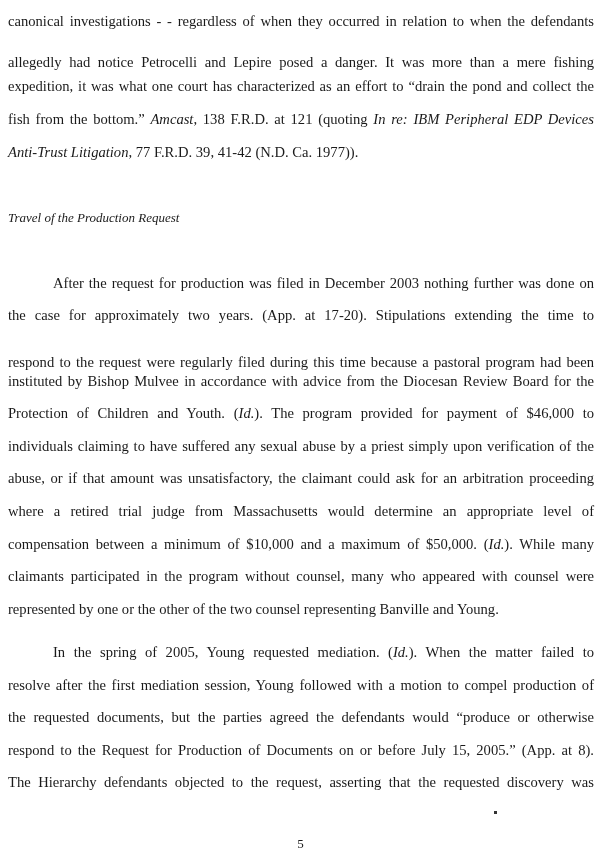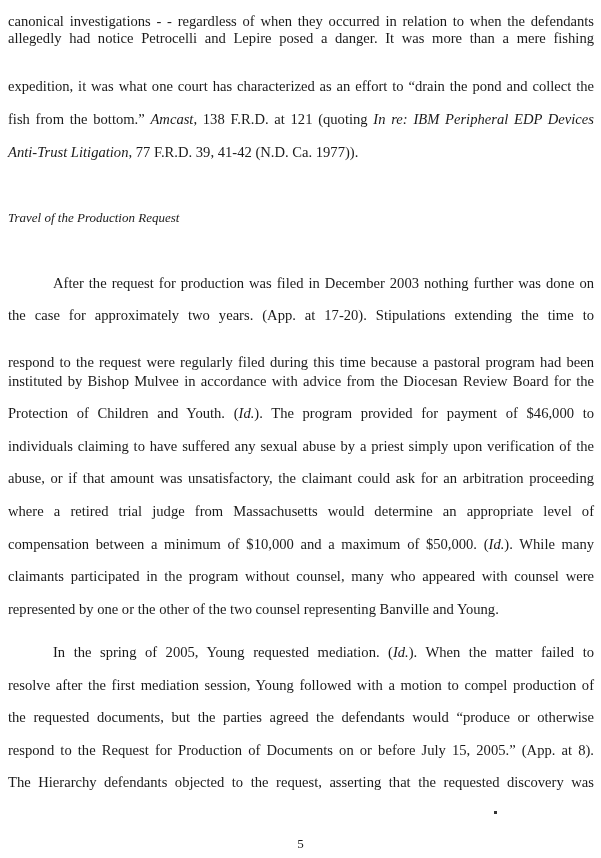--- a/index.html
+++ b/index.html
@@ -65,21 +65,21 @@
       height: 3px;
       background: #333;
     }
   </style>
 </head>
 <body>
 
 <div class="page">
 
   <div class="line" style="top:12px">canonical investigations - - regardless of when they occurred in relation to when the defendants</div>
-  <div class="line" style="top:29px">allegedly had notice Petrocelli and Lepire posed a danger.  It was more than a mere fishing</div>
+  <div class="line" style="top:53px">allegedly had notice Petrocelli and Lepire posed a danger.  It was more than a mere fishing</div>
   <div class="line" style="top:77px">expedition, it was what one court has characterized as an effort to “drain the pond and collect the</div>
   <div class="line" style="top:110px"><span>fish from the bottom.”  </span><i>Amcast</i><span>, 138 F.R.D. at 121 (quoting </span><i>In re: IBM Peripheral EDP Devices</i></div>
   <div class="line last" style="top:143px"><i>Anti-Trust Litigation</i><span>, 77 F.R.D. 39, 41-42 (N.D. Ca. 1977)).</span></div>
 
   <div class="heading" style="top:209px">Travel of the Production Request</div>
 
   <div class="line indent" style="top:274px">After the request for production was filed in December 2003 nothing further was done on</div>
   <div class="line" style="top:306px">the case for approximately two years.  (App. at 17-20).  Stipulations extending the time to</div>
   <div class="line" style="top:353px">respond to the request were regularly filed during this time because a pastoral program had been</div>
   <div class="line" style="top:372px">instituted by Bishop Mulvee in accordance with advice from the Diocesan Review Board for the</div>

